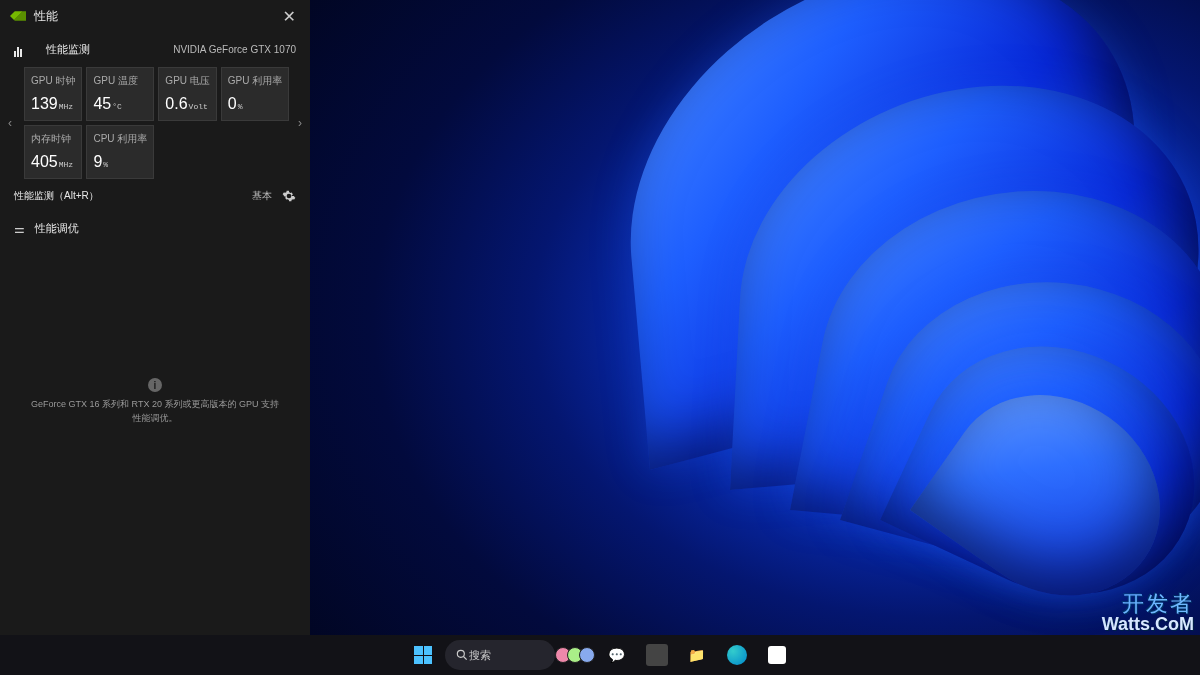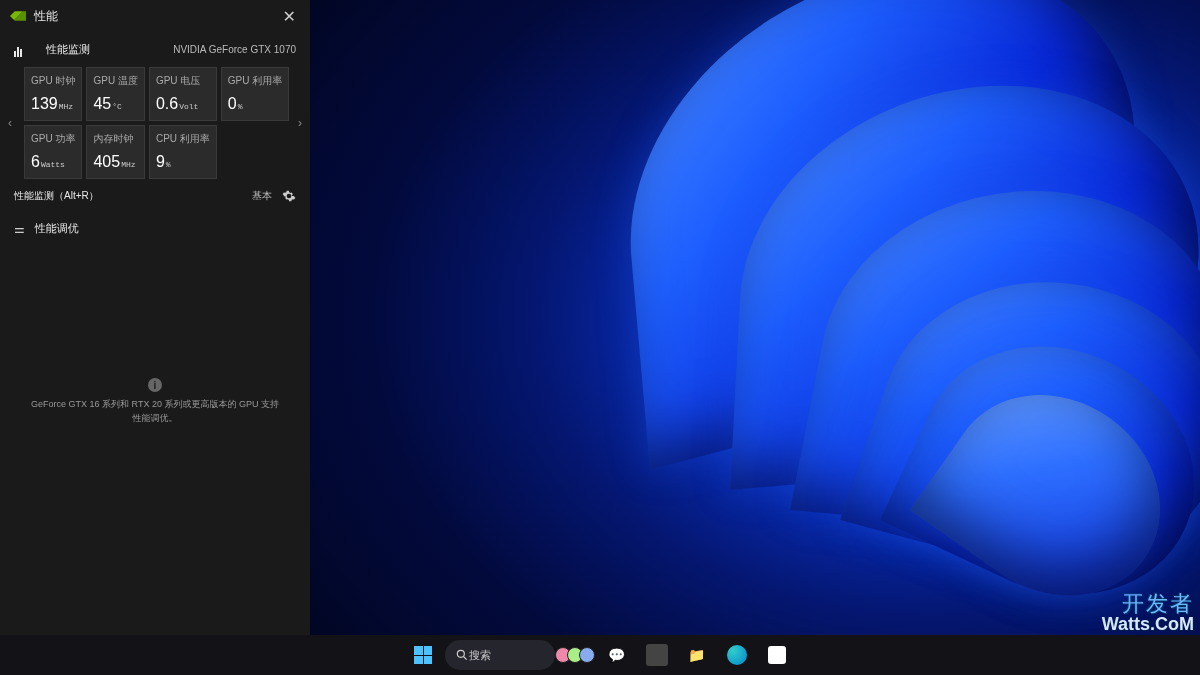--- a/index.html
+++ b/index.html
@@ -171,24 +171,20 @@
         </div>
         <div class="metric">
           <div class="metric-label">GPU 电压</div>
           <div class="metric-val">0.6<span class="unit">Volt</span></div>
         </div>
         <div class="metric">
           <div class="metric-label">GPU 利用率</div>
           <div class="metric-val">0<span class="unit">%</span></div>
         </div>
         <div class="metric">
-          <div class="metric-label">GPU 功率</div>
-          <div class="metric-val">6<span class="unit">Watts</span></div>
-        </div>
-        <div class="metric">
           <div class="metric-label">内存时钟</div>
           <div class="metric-val">405<span class="unit">MHz</span></div>
         </div>
         <div class="metric">
           <div class="metric-label">CPU 利用率</div>
           <div class="metric-val">9<span class="unit">%</span></div>
         </div>
       </div>
     <div class="arrow right">›</div>
   </div>

